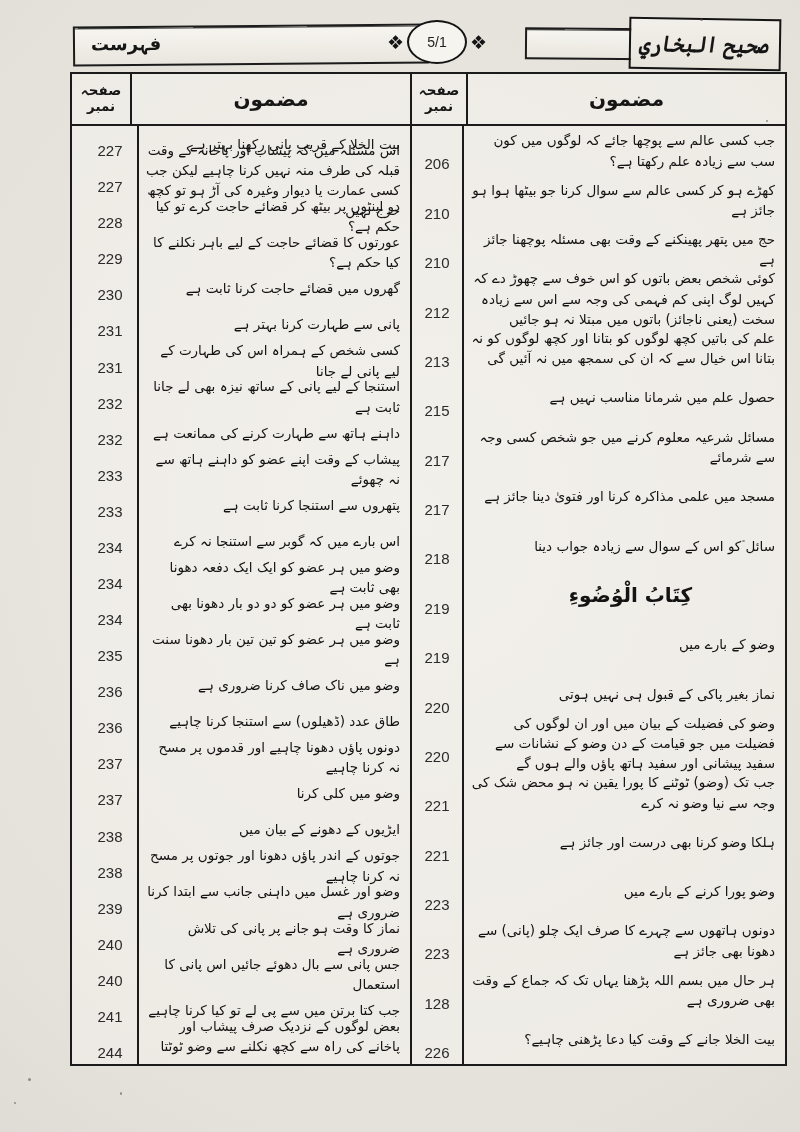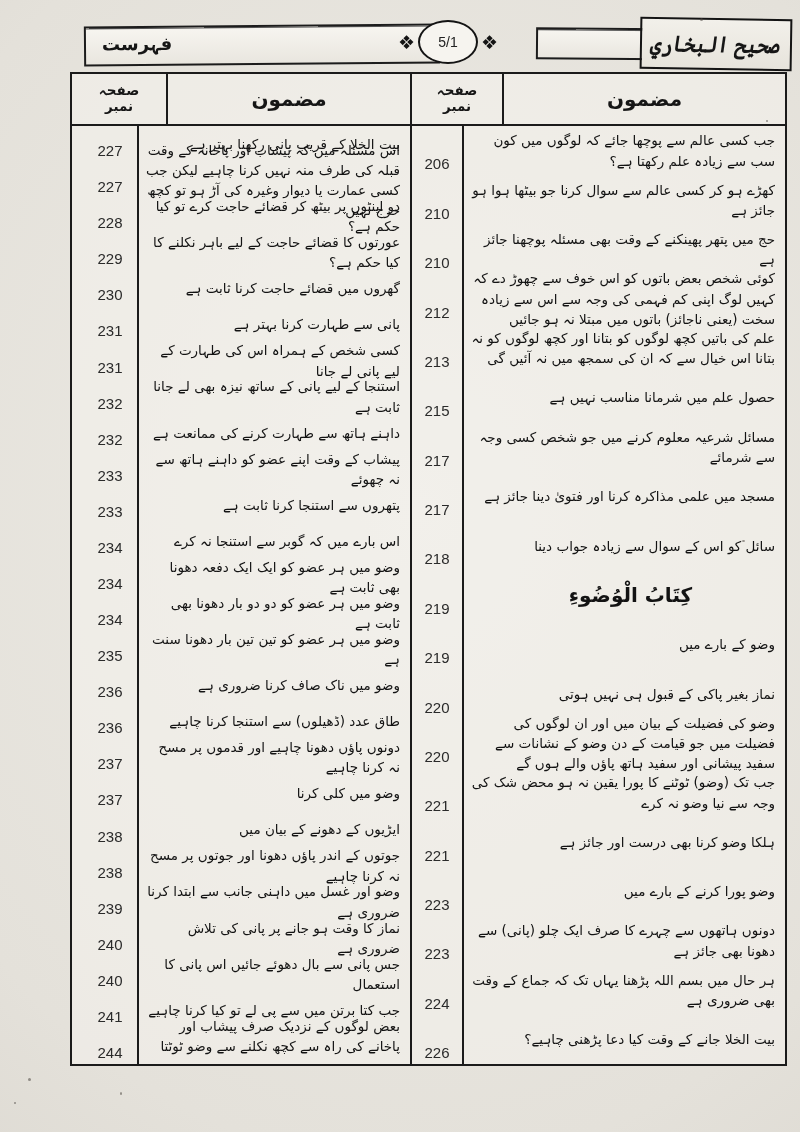--- a/index.html
+++ b/index.html
@@ -10,21 +10,21 @@
   }
   .sheet{
     position:relative;width:800px;height:1132px;
     background:
       radial-gradient(ellipse 130% 105% at 52% 45%, #edebe5 0%, #e4e1da 55%, #d2cec6 100%);
     color:#161616;
   }
   .speck{position:absolute;border-radius:50%;background:#4a463f;opacity:.55;}
 
   
-  .band{position:absolute;top:18px;left:84px;width:708px;height:50px;}
+  .band{position:absolute;top:18px;left:73px;width:708px;height:50px;}
   .ribbon{
     position:absolute;border:2px solid #1c1c1c;
     background:linear-gradient(#f7f5f0,#e9e6df);
     box-shadow:inset 0 2px 0 -1px #555;
   }
   .ribbon-left{left:0;top:7px;width:352px;height:36px;transform:rotate(-.5deg);}
   .ribbon-right{left:452px;top:10px;width:188px;height:28px;transform:rotate(.5deg);}
   .fehrist{
     position:absolute;left:16px;top:5px;font-size:18px;font-weight:bold;
     font-family:"DejaVu Sans",sans-serif;direction:rtl;
@@ -58,21 +58,21 @@
   }
   .half{display:flex;flex-direction:column;min-width:0;}
   .half-left{width:338px;border-right:2.5px solid #1b1b1b;flex:0 0 auto;}
   .half-right{flex:1;}
   .t-head{
     height:50px;flex:0 0 auto;border-bottom:2.5px solid #1b1b1b;display:flex;
   }
   .t-head .num-h{
     border-right:2px solid #1b1b1b;display:flex;align-items:center;justify-content:center;
     font-size:13.5px;font-weight:bold;direction:rtl;text-align:center;line-height:1.15;
-    padding:20px;
+    padding:2px;
   }
   .half-left .num-h{width:54px;flex:0 0 auto;}
   .half-right .num-h{width:50px;flex:0 0 auto;}
   .t-head .topic-h{
     flex:1;display:flex;align-items:center;justify-content:center;
     font-size:20px;font-weight:bold;direction:rtl;
   }
   .t-body{flex:1;display:flex;flex-direction:column;overflow:hidden;}
   .toc-row{display:flex;flex:1 1 22px;min-height:0;}
   .num-cell{
@@ -386,21 +386,21 @@
               <span>وضو پورا کرنے کے بارے میں</span>
             </div>
           </div>
           <div class="toc-row">
             <div class="num-cell">223</div>
             <div class="topic-cell" dir="rtl">
               <span>دونوں ہاتھوں سے چہرے کا صرف ایک چلو (پانی) سے دھونا بھی جائز ہے</span>
             </div>
           </div>
           <div class="toc-row">
-            <div class="num-cell">224</div>
+            <div class="num-cell">128</div>
             <div class="topic-cell" dir="rtl">
               <span>ہر حال میں بسم اللہ پڑھنا یہاں تک کہ جماع کے وقت بھی ضروری ہے</span>
             </div>
           </div>
           <div class="toc-row">
             <div class="num-cell">226</div>
             <div class="topic-cell" dir="rtl">
               <span>بیت الخلا جانے کے وقت کیا دعا پڑھنی چاہیے؟</span>
             </div>
           </div>

